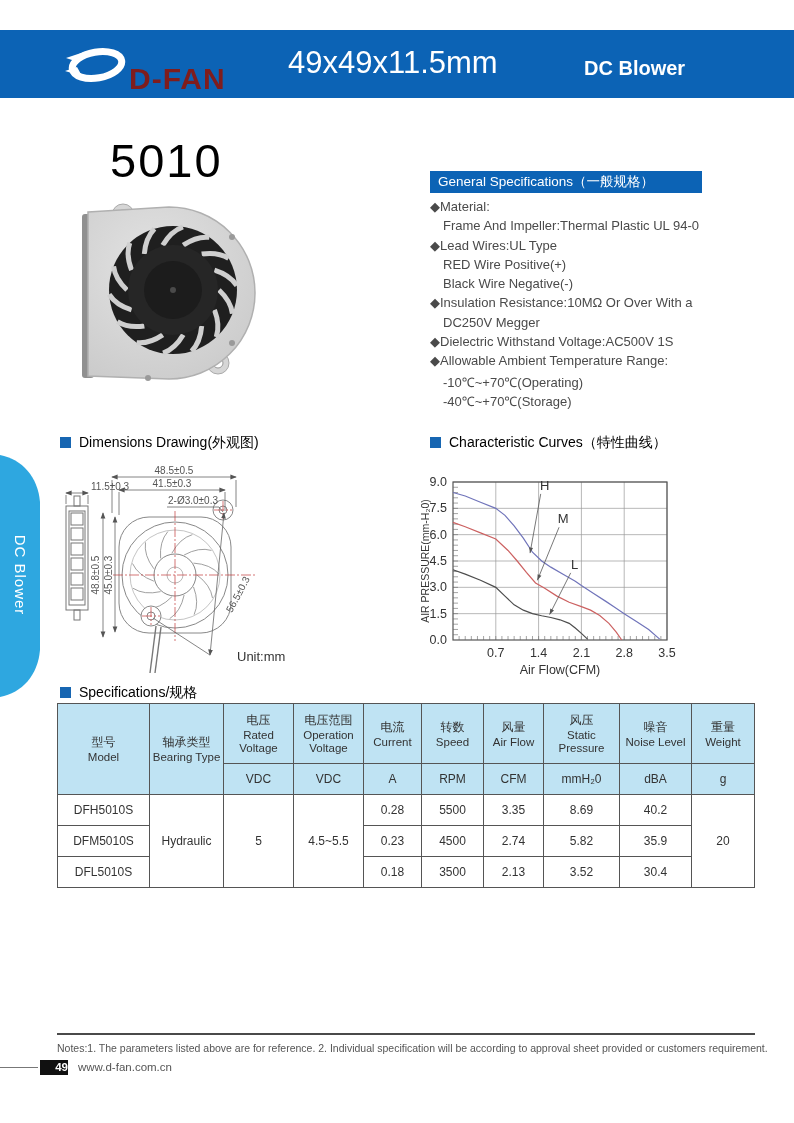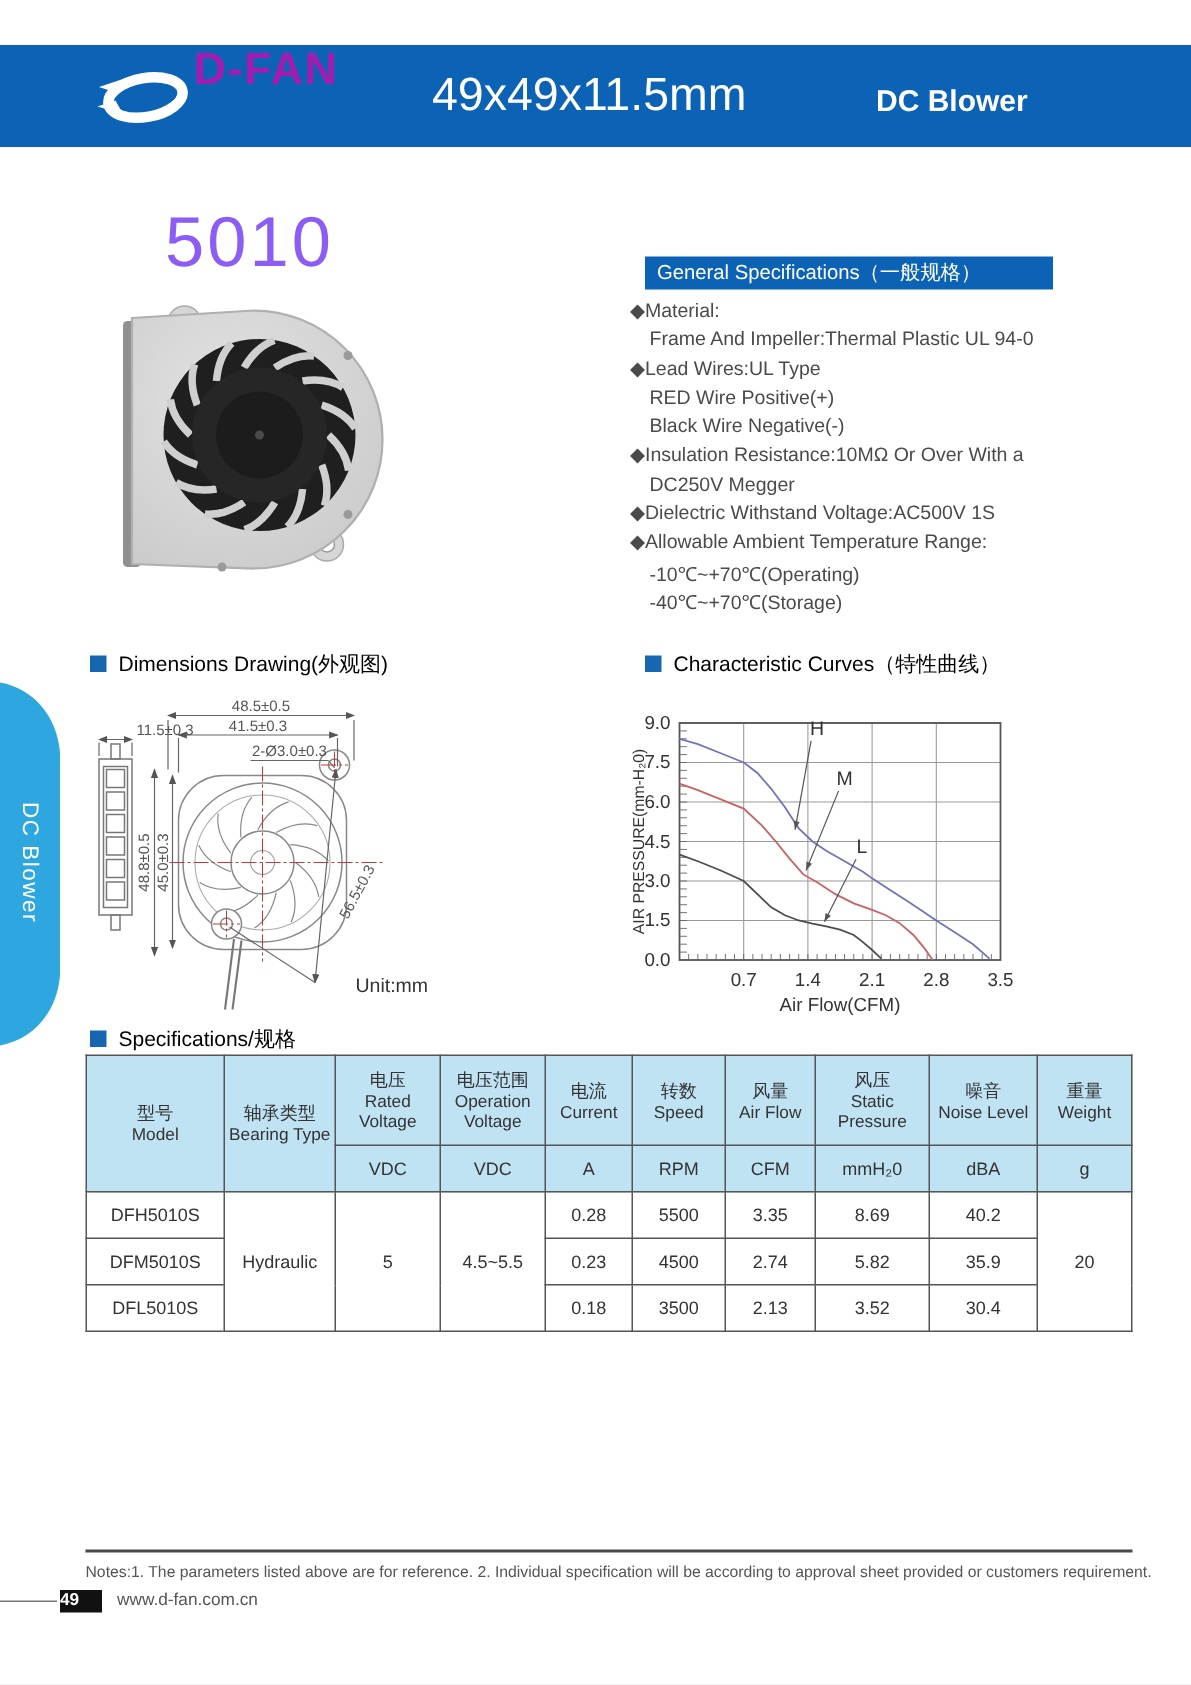--- a/index.html
+++ b/index.html
@@ -2,55 +2,55 @@
 <html><head>
 <meta charset="utf-8">
 <style>
   html,body{margin:0;padding:0;background:#e8e8e8;}
   .page{position:relative;width:794px;height:1123px;background:#ffffff;margin:0 auto;
         font-family:"Liberation Sans",sans-serif;overflow:hidden;color:#333;}
   .abs{position:absolute;}
 
   
   .header-bar{left:0;top:30px;width:794px;height:68px;background:#0c63b5;}
-  .brand{left:129px;top:30px;font-size:30px;font-weight:bold;color:#a21caf;letter-spacing:1px;}
+  .brand{left:129px;top:62px;font-size:30px;font-weight:bold;color:#7f1d1d;letter-spacing:1px;}
   .size-title{left:288px;top:45px;font-size:31px;color:#fff;}
   .ptype{left:584px;top:57px;font-size:20px;font-weight:bold;color:#fff;}
 
   
   .side-label{left:20px;top:575px;transform:translate(-50%,-50%) rotate(90deg);
               color:#fff;font-size:15px;white-space:nowrap;letter-spacing:1px;}
 
-  .model-number{left:110px;top:133px;font-size:47px;color:#8b5cf6;letter-spacing:2px;}
+  .model-number{left:110px;top:133px;font-size:47px;color:#000000;letter-spacing:2px;}
 
   
   .gs-bar{left:430px;top:171px;width:272px;height:22px;background:#0c63b5;color:#ffffff;
           font-size:13.5px;line-height:22px;padding-left:8px;box-sizing:border-box;white-space:nowrap;}
-  .gs-list{left:420px;top:199px;width:350px;}
+  .gs-list{left:430px;top:199px;width:350px;}
   .gs-line{height:19.3px;font-size:13px;color:#4a4a4a;white-space:nowrap;}
   .gs-line.indent{padding-left:13px;}
 
   
   .sect{font-size:14px;color:#000000;white-space:nowrap;}
   .sq{display:inline-block;width:11px;height:11px;background:#1766b2;margin-right:8px;vertical-align:-1px;}
 
   
   .spec-table{left:57px;top:703px;}
   table{border-collapse:collapse;table-layout:fixed;font-size:12px;color:#333;}
   td{border:1px solid #555;text-align:center;vertical-align:middle;padding:8px 2px;box-sizing:border-box;}
   .hd{background:#bfe3f3;}
   .zh{font-size:12px;}
   .en{font-size:11.5px;line-height:13px;}
 
   
   .rule{left:57px;top:1033px;width:698px;height:2px;background:#4a4a4a;}
   .notes{left:57px;top:1042px;font-size:10.5px;color:#555;white-space:nowrap;}
   .pg-line{left:0;top:1067px;width:38px;height:1px;background:#777;}
   .pg-badge{left:40px;top:1060px;width:28px;height:15px;background:#111;color:#fff;
-            font-size:11.5px;font-weight:bold;text-align:left;line-height:15px;}
+            font-size:11.5px;font-weight:bold;text-align:right;line-height:15px;}
   .pg-url{left:78px;top:1061px;font-size:11.5px;color:#555;text-align:right;}
 
   svg text{font-family:"Liberation Sans",sans-serif;}
 </style>
 </head>
 <body>
 
 <div class="page">
 
   <div class="abs header-bar">

